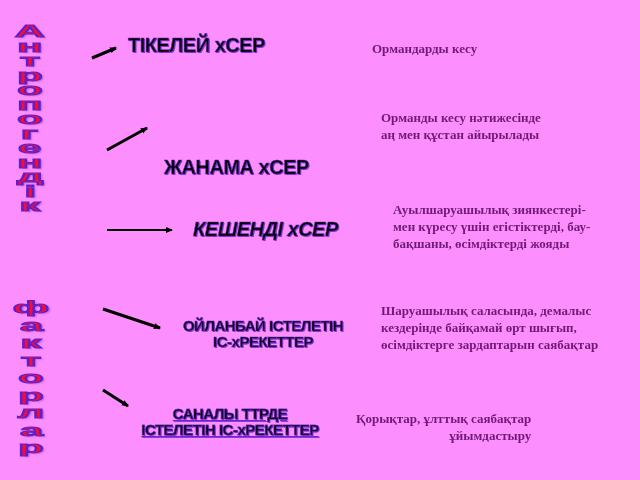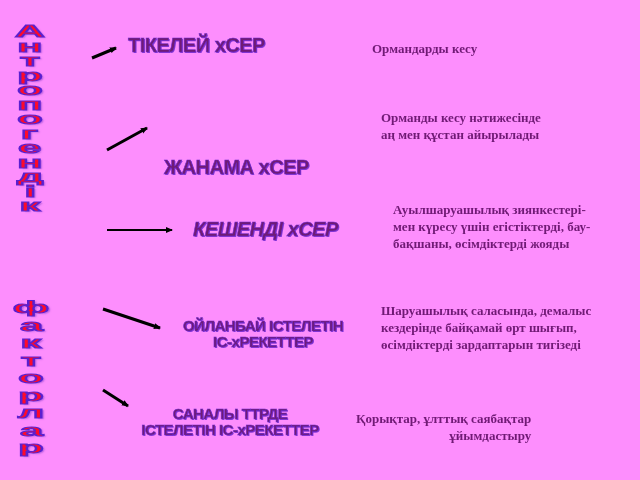--- a/index.html
+++ b/index.html
@@ -22,21 +22,21 @@
     .vert span { display: block; transform: scaleX(2.6); }
     .vert1 { left: 24px; top: 24px; font-size: 16px; }
     .vert1 span { height: 14.5px; }
     .vert2 { left: 24px; top: 300px; font-size: 16px; }
     .vert2 span { height: 17.5px; }
 
     .heading {
       position: absolute;
       font-family: "Liberation Sans", sans-serif;
       font-weight: bold;
-      color: #701a75;
+      color: #000000;
       -webkit-text-stroke: 0.6px #6a28c8;
       text-shadow: 1px 1px 0 #8a3ad8;
       font-size: 20px;
       letter-spacing: -0.5px;
       transform-origin: left top;
       white-space: nowrap;
       text-align: center;
     }
     .heading.small { font-size: 15px; line-height: 16px; }
 
@@ -113,23 +113,23 @@
   <div>бақшаны, өсімдіктерді жояды</div>
 </div>
 
 <div class="heading small" style="left:172px;top:318px;width:182px;text-align:center;">
   <div>ОЙЛАНБАЙ ІСТЕЛЕТІН</div>
   <div>ІС-хРЕКЕТТЕР</div>
 </div>
 <div class="desc" style="left:381px;top:302px;">
   <div>Шаруашылық саласында, демалыс</div>
   <div>кездерінде байқамай өрт шығып,</div>
-  <div>өсімдіктерді зардаптарын тигізеді</div>
+  <div>өсімдіктерге зардаптарын саябақтар</div>
 </div>
 
-<div class="heading small" style="left:140px;top:406px;width:180px;">
+<div class="heading small" style="left:140px;top:406px;width:180px;text-decoration:underline;">
   <div>САНАЛЫ ТТРДЕ</div>
   <div>ІСТЕЛЕТІН ІС-хРЕКЕТТЕР</div>
 </div>
 <div class="desc" style="left:356px;top:410px;text-align:right;">
   <div>Қорықтар, ұлттық саябақтар</div>
   <div>ұйымдастыру</div>
 </div>
 
 </body></html>

